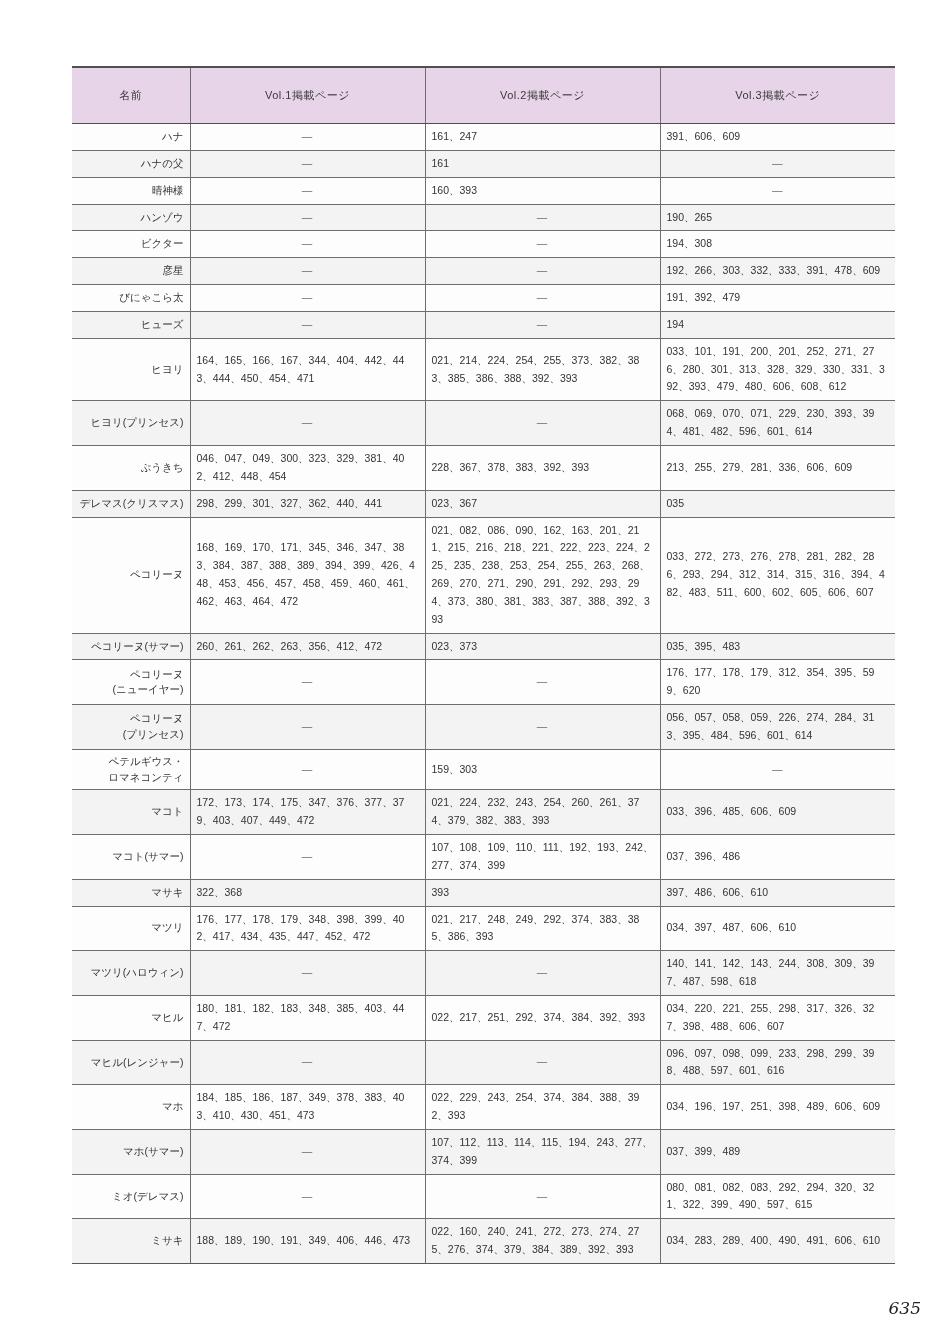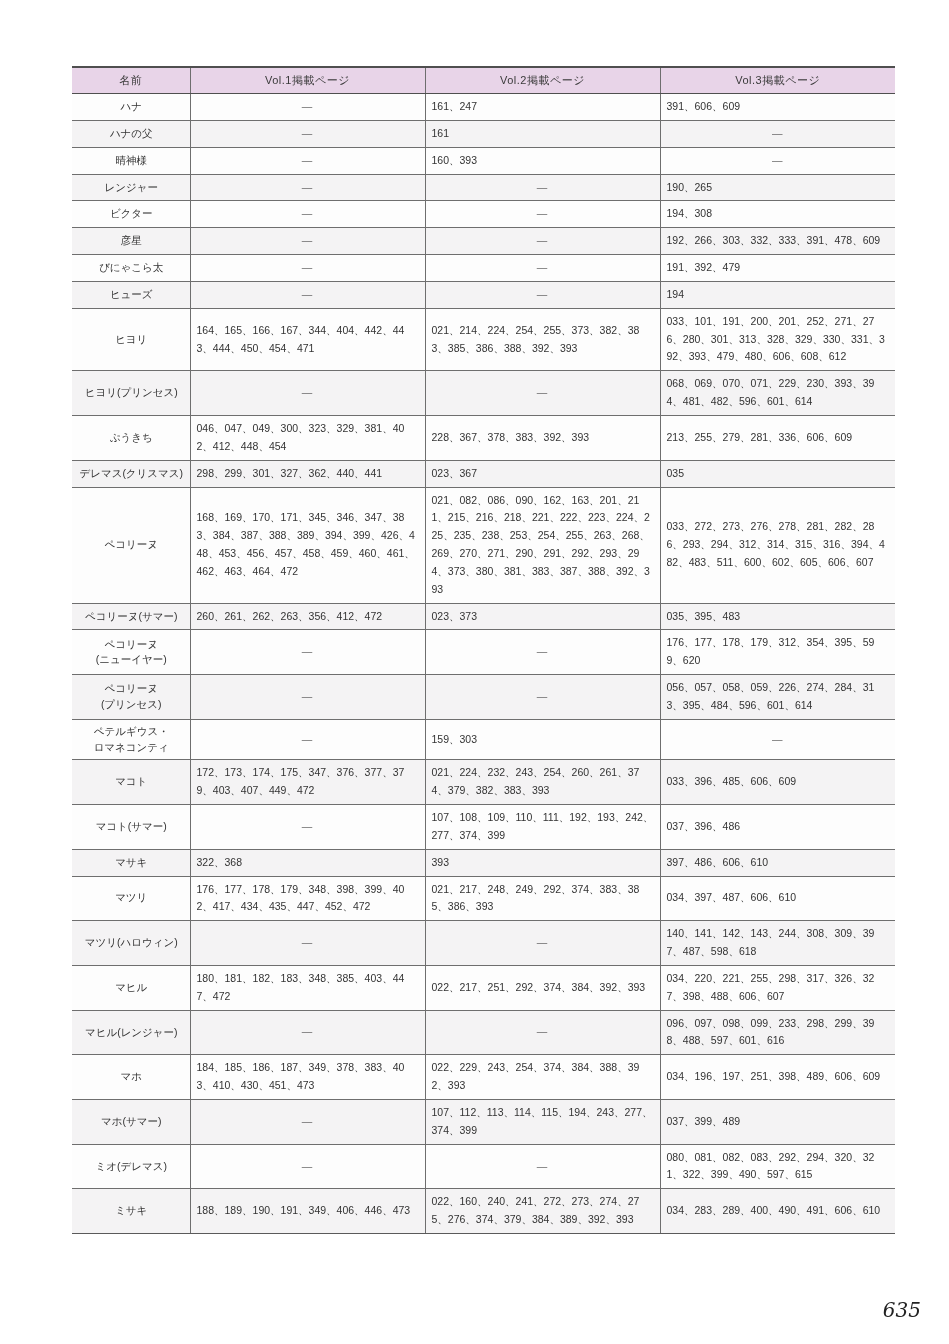--- a/index.html
+++ b/index.html
@@ -30,21 +30,21 @@
   col.col-vol  { width: 235px; }
 
   thead th {
     background: #e8d4e8;
     border-top: 2px solid #4f4f4f;
     border-bottom: 1.5px solid #4f4f4f;
     font-weight: normal;
     font-size: 11px;
     color: #3a3a3a;
     text-align: center;
-    padding: 5px 4px;
+    padding: 20px 4px;
     letter-spacing: 0.5px;
   }
   tbody tr { background: #fdfdfd; }
   tbody tr:nth-child(even) { background: #f4f3f4; }
 
   tbody th, tbody td {
     border-bottom: 1px solid #6e6e6e;
     font-weight: normal;
     font-size: 10.5px;
     color: #333;
@@ -52,41 +52,41 @@
     padding: 4px 6px;
     line-height: 1.7;
   }
   tbody tr:last-child th, tbody tr:last-child td {
     border-bottom: 1.5px solid #5a5a5a;
   }
   table.index-table tr > *:not(:first-child) {
     border-left: 1px solid #6e6e6e;
   }
   tbody th.name-cell {
-    text-align: center;
+    text-align: right;
     white-space: pre-line;
     padding-left: 7px;
     line-height: 1.5;
   }
   td.pages-cell {
     text-align: left;
     word-break: break-all;
   }
   td.pages-cell.dash {
     text-align: center;
     color: #6a6a6a;
     letter-spacing: 1px;
   }
   .page-number {
     position: absolute;
     right: 28px;
     top: 1298px;
     font-family: "DejaVu Serif", "Liberation Serif", serif;
     font-style: italic;
-    font-size: 20px;
+    font-size: 17px;
     color: #222;
   }
 </style>
 </head>
 <body>
 
 <div class="index-table-wrap">
   <table class="index-table">
     <colgroup>
       <col class="col-name">
@@ -116,21 +116,21 @@
           <td class="pages-cell">161</td>
           <td class="pages-cell dash">—</td>
         </tr>
         <tr>
           <th class="name-cell">晴神様</th>
           <td class="pages-cell dash">—</td>
           <td class="pages-cell">160、393</td>
           <td class="pages-cell dash">—</td>
         </tr>
         <tr>
-          <th class="name-cell">レンジャー</th>
+          <th class="name-cell">ハンゾウ</th>
           <td class="pages-cell dash">—</td>
           <td class="pages-cell dash">—</td>
           <td class="pages-cell">190、265</td>
         </tr>
         <tr>
           <th class="name-cell">ビクター</th>
           <td class="pages-cell dash">—</td>
           <td class="pages-cell dash">—</td>
           <td class="pages-cell">194、308</td>
         </tr>

